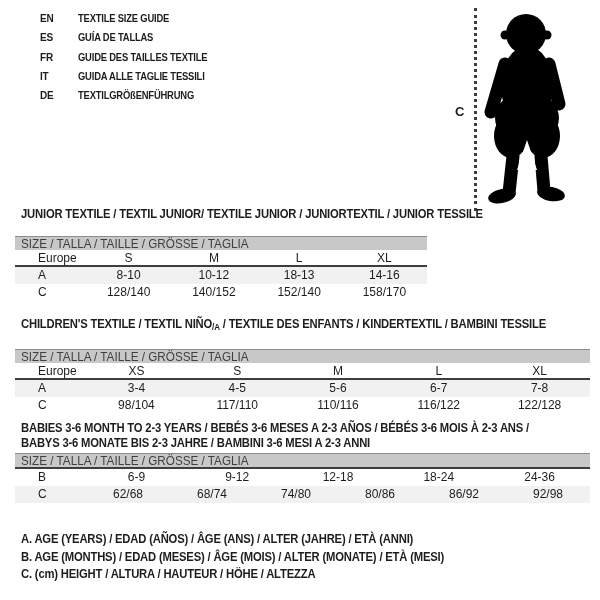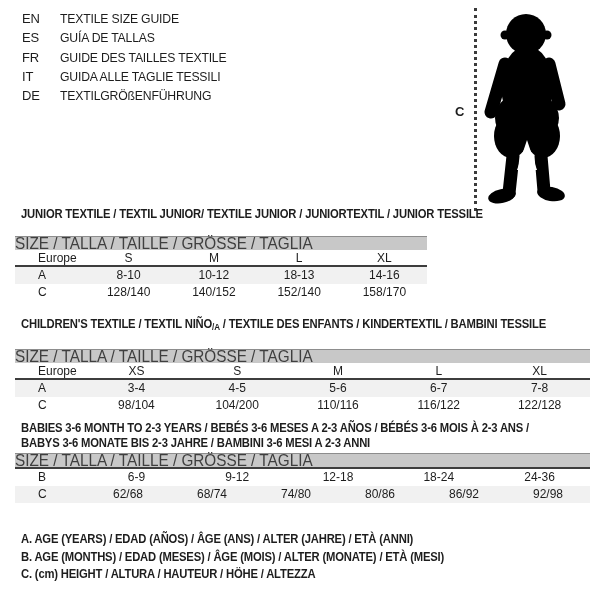--- a/index.html
+++ b/index.html
@@ -5,39 +5,39 @@
   html,body { margin:0; padding:0; background:#ffffff; }
   * { box-sizing:border-box; }
   .canvas {
     position:relative; width:600px; height:600px; background:#ffffff;
     font-family:"Liberation Sans", sans-serif; color:#1d1d1d; overflow:hidden;
   }
   .cond { display:inline-block; transform:scaleX(0.9); transform-origin:0 50%; white-space:nowrap; }
 
   
   .langs { position:absolute; left:22px; top:9px; }
-  .lang-row { display:flex; font-weight:normal; font-size:13px; line-height:19.3px; letter-spacing:-0.2px; }
+  .lang-row { display:flex; font-weight:bold; font-size:10px; line-height:19.3px; letter-spacing:-0.2px;margin-left:18px; }
   .lang-code { width:38px; flex:0 0 38px; }
   .lang-title .cond { transform:scaleX(0.94); }
 
   
   .measure-line { position:absolute; left:474px; top:8px; height:203px; width:0; border-left:3px dotted #3b3b3b; }
   .height-label { position:absolute; left:455px; top:104px; font-size:13px; font-weight:bold; }
   .baby-svg { position:absolute; left:484px; top:8px; }
 
   
   .tbl { position:absolute; left:15px; }
   .t1 { top:207px; width:412px; }
   .t2 { top:317px; width:575px; }
   .t3 { top:421px; width:575px; }
   .tbl-title { font-size:12.5px; font-weight:bold; line-height:15px; padding-left:6px; letter-spacing:-0.2px; white-space:nowrap; }
   .title-gap { margin-bottom:14px; }
   .title-gap-sm { margin-bottom:2px; }
   .sub { font-size:9px; vertical-align:-2px; }
-  .size-bar { height:14px; line-height:13px; background:#c8c8c8; border-top:1px solid #8d8d8d; color:#3f3f3f; font-size:17px; }
+  .size-bar { height:14px; line-height:13px; background:#c8c8c8; border-top:1px solid #8d8d8d; color:#3f3f3f; font-size:13px; padding-left:6px; }
   .size-bar.bar-sep { border-bottom:2px solid #3d3d3d; height:16px; }
   .trow { display:flex; height:17px; line-height:16px; font-size:12px; }
   .trow.sep { border-bottom:2px solid #3d3d3d; }
   .trow.shade { background:#f1f1f1; }
   .lbl { flex:0 0 55px; width:55px; padding-left:7px;margin-left:16px; }
   .val { flex:1 1 0; text-align:center; }
 
   
   .footnotes { position:absolute; left:21px; top:531px; }
   .fn { font-size:12.5px; font-weight:bold; line-height:17.6px; letter-spacing:-0.2px; white-space:nowrap; }
@@ -134,21 +134,21 @@
       <span class="lbl">A</span>
       <span class="val">3-4</span>
       <span class="val">4-5</span>
       <span class="val">5-6</span>
       <span class="val">6-7</span>
       <span class="val">7-8</span>
     </div>
     <div class="trow">
       <span class="lbl">C</span>
       <span class="val">98/104</span>
-      <span class="val">104/200</span>
+      <span class="val">117/110</span>
       <span class="val">110/116</span>
       <span class="val">116/122</span>
       <span class="val">122/128</span>
     </div>
   </section>
 
   <section class="tbl t3">
     <div class="tbl-title"><span class="cond">BABIES 3-6 MONTH TO 2-3 YEARS / BEBÉS 3-6 MESES A 2-3 AÑOS / BÉBÉS 3-6 MOIS À 2-3 ANS /</span></div>
     <div class="tbl-title title-gap-sm"><span class="cond">BABYS 3-6 MONATE BIS 2-3 JAHRE / BAMBINI 3-6 MESI A 2-3 ANNI</span></div>
     <div class="size-bar bar-sep"><span class="cond">SIZE / TALLA / TAILLE / GRÖSSE / TAGLIA</span></div>

